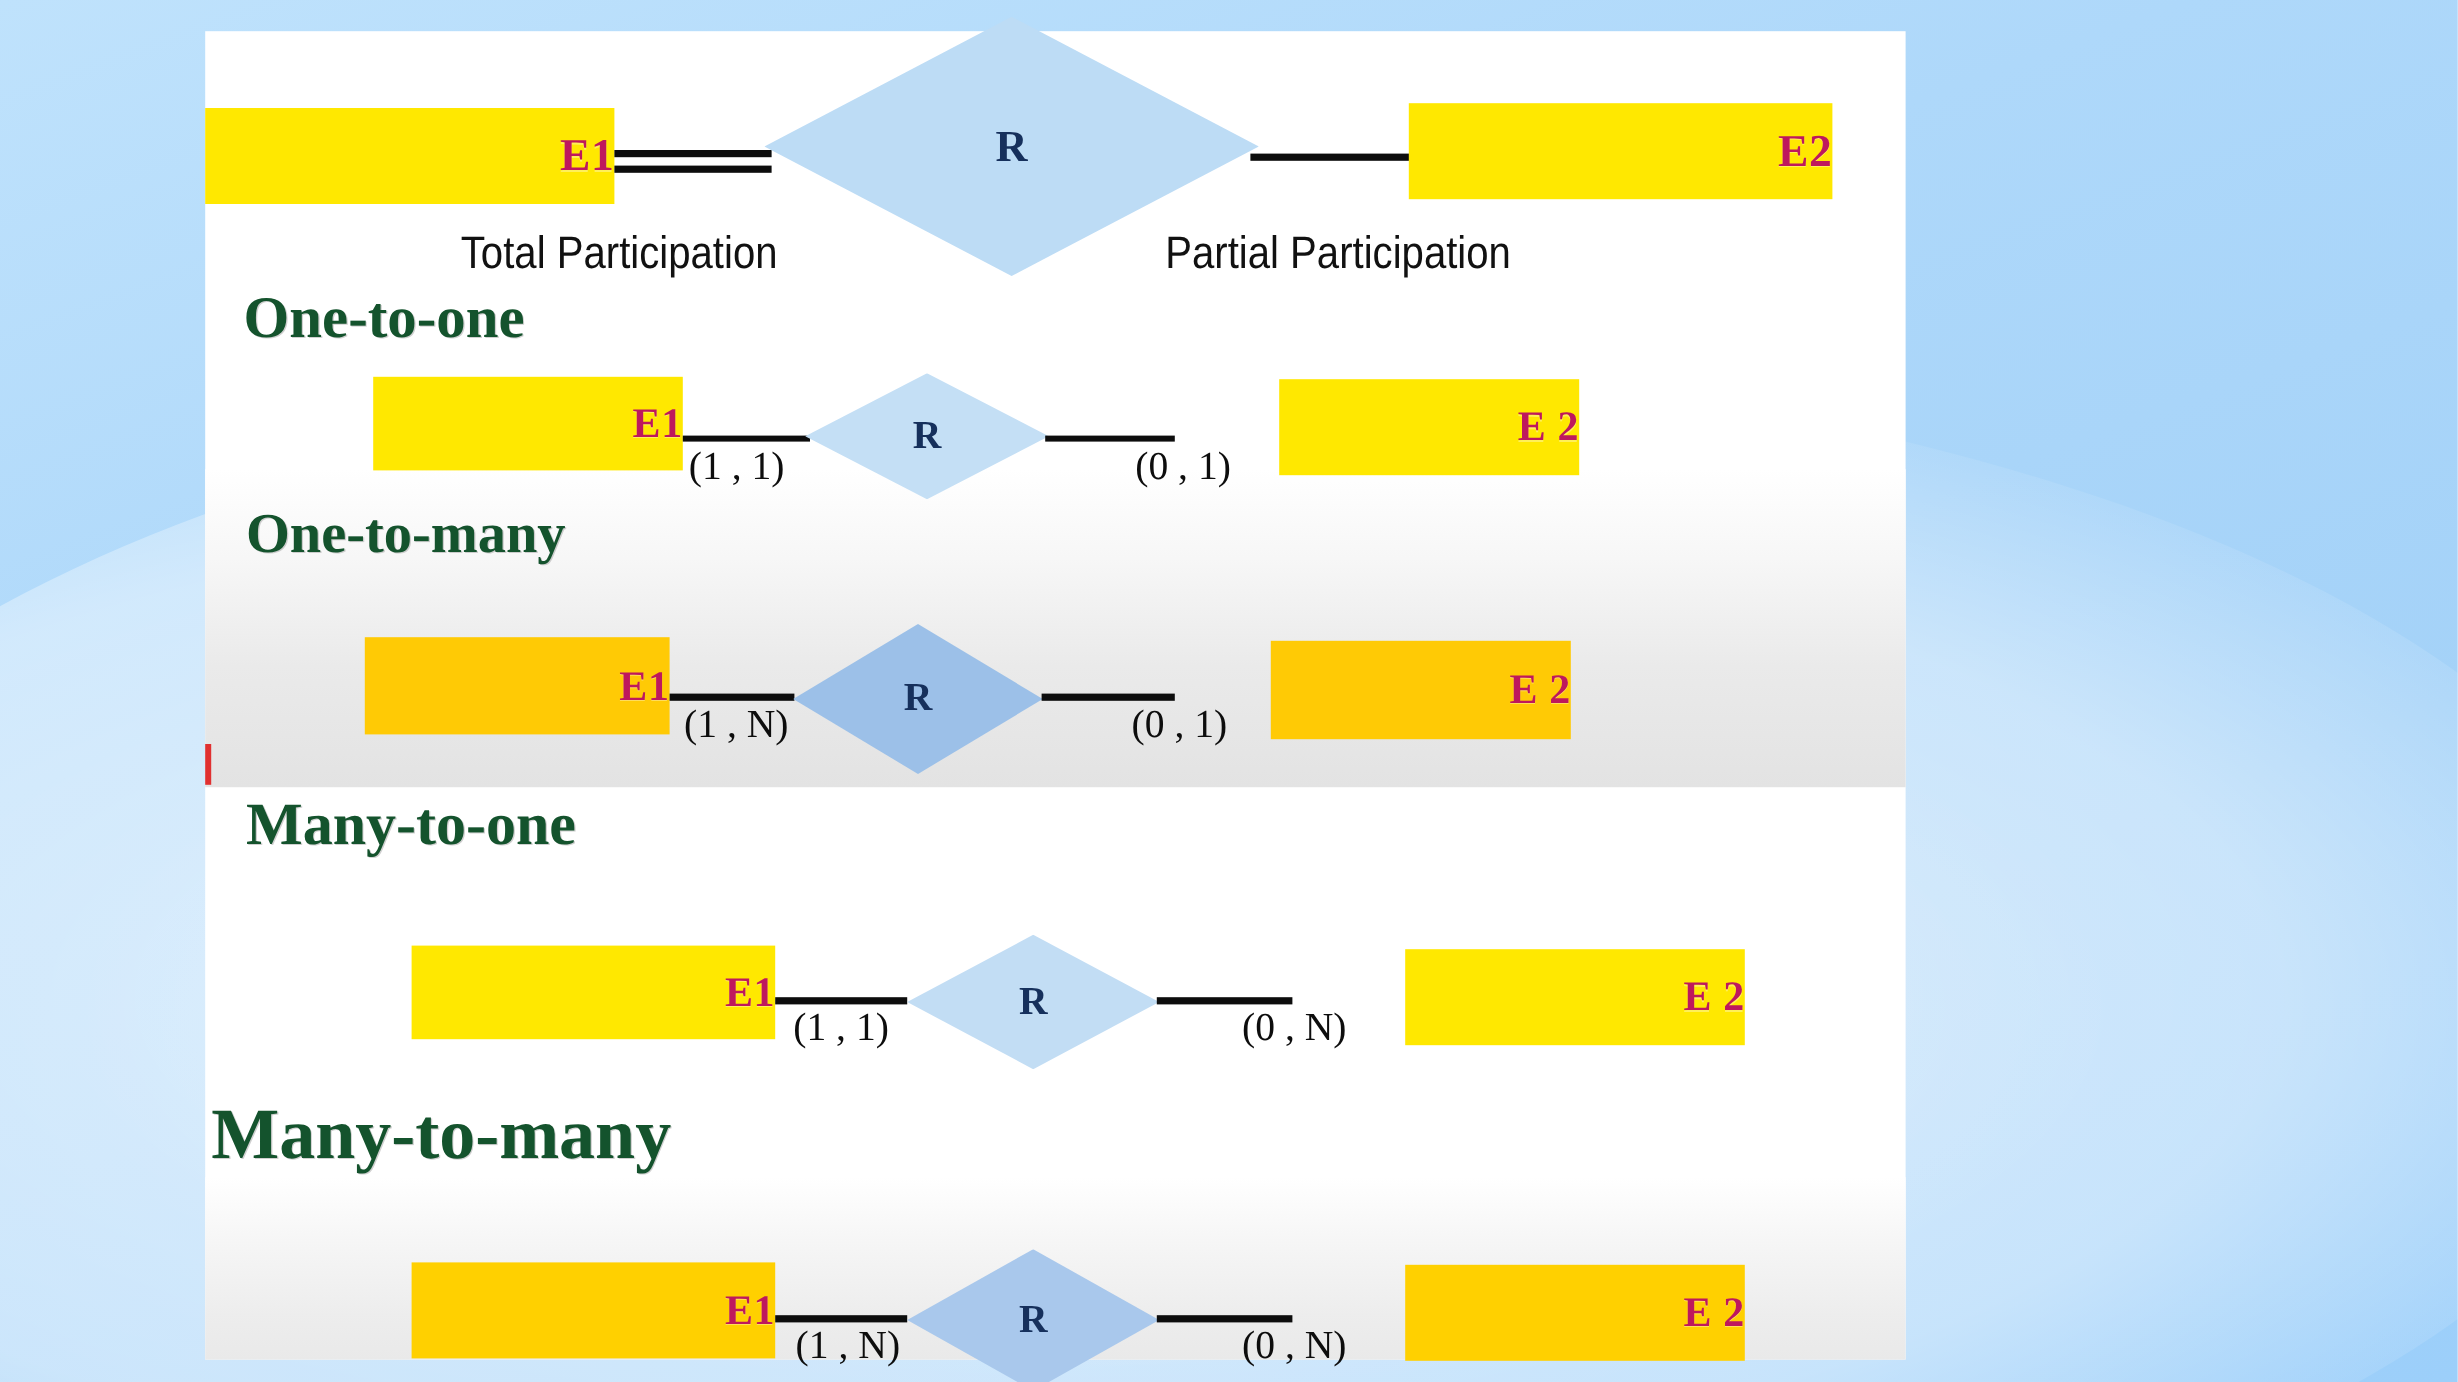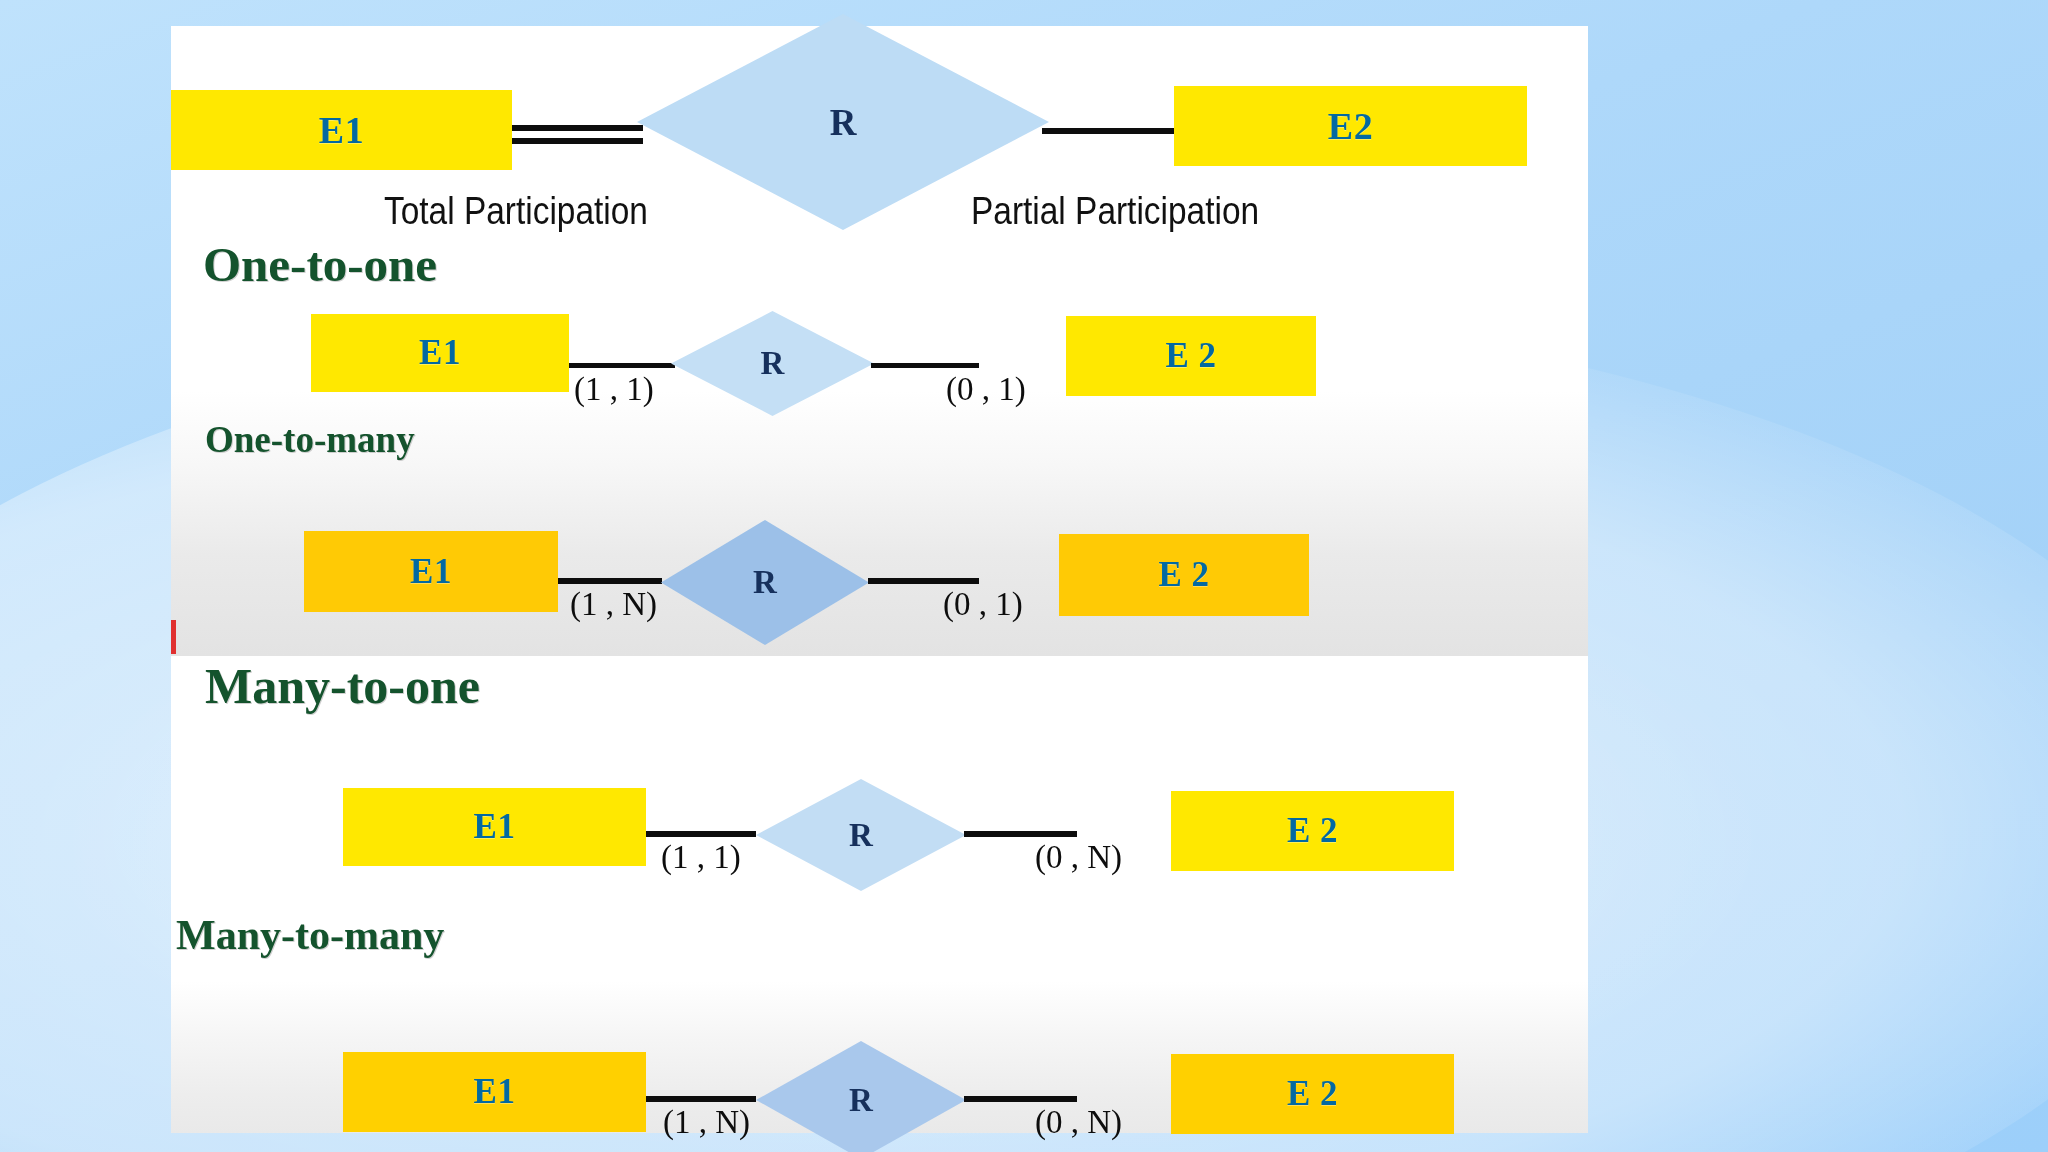--- a/index.html
+++ b/index.html
@@ -40,23 +40,23 @@
     position:absolute;left:0;top:955px;width:1417px;height:152px;
     background:linear-gradient(180deg,#ffffff 0%,#f6f6f6 35%,#ededed 75%,#e9e9e9 100%);
   }
   .red-tick{
     position:absolute;left:0px;top:594px;width:5px;height:34px;background:#e03030;
   }
 
   
   .ent{
     position:absolute;
-    display:flex;align-items:center;justify-content:center;
-    font-family:"Liberation Serif", serif;
-    font-weight:bold;color:#0369a1;
+    display:flex;align-items:center;justify-content:flex-end;
+    font-family:"Liberation Serif", serif;
+    font-weight:bold;color:#be185d;
     letter-spacing:.5px;
     text-shadow:0 1px 0 rgba(255,255,255,.35);
   }
   .diamond{
     position:absolute;
     display:flex;align-items:center;justify-content:center;
   }
   .diamond .dshape{
     position:absolute;left:0;top:0;width:100%;height:100%;
   }
@@ -141,21 +141,21 @@
       <span class="dlabel" style="font-size:33px;">R</span>
     </div>
 
     <div class="line" style="left:700px;top:337px;width:108px;height:5px;"></div>
     <div class="card" style="left:775px;top:345px;font-size:33px;">(0 , 1)</div>
 
     <div class="ent" style="left:895px;top:290px;width:250px;height:80px;background:#ffe800;font-size:35px;">
       <span>E 2</span>
     </div>
 
-    <div class="heading" style="left:34px;top:392px;font-size:37px;">One-to-many</div>
+    <div class="heading" style="left:34px;top:392px;font-size:47px;">One-to-many</div>
 
     <div class="ent" style="left:133px;top:505px;width:254px;height:81px;background:#ffca05;font-size:35px;">
       <span>E1</span>
     </div>
     <div class="line" style="left:387px;top:552px;width:104px;height:6px;"></div>
     <div class="card" style="left:399px;top:560px;font-size:33px;">(1 , N)</div>
 
     <div class="diamond" style="left:490px;top:494px;width:208px;height:125px;">
       <svg class="dshape" viewBox="0 0 208 125" preserveAspectRatio="none">
         <polygon points="104,0 208,62.5 104,125 0,62.5" fill="#9cc0e8"></polygon>
@@ -185,21 +185,21 @@
       <span class="dlabel" style="font-size:33px;">R</span>
     </div>
 
     <div class="line" style="left:793px;top:805px;width:113px;height:6px;"></div>
     <div class="card" style="left:864px;top:813px;font-size:33px;">(0 , N)</div>
 
     <div class="ent" style="left:1000px;top:765px;width:283px;height:80px;background:#ffe800;font-size:35px;">
       <span>E 2</span>
     </div>
 
-    <div class="heading" style="left:5px;top:885px;font-size:42px;">Many-to-many</div>
+    <div class="heading" style="left:5px;top:885px;font-size:60px;">Many-to-many</div>
 
     <div class="ent" style="left:172px;top:1026px;width:303px;height:80px;background:#ffd000;font-size:35px;">
       <span>E1</span>
     </div>
     <div class="line" style="left:475px;top:1070px;width:110px;height:6px;"></div>
     <div class="card" style="left:492px;top:1078px;font-size:33px;">(1 , N)</div>
 
     <div class="diamond" style="left:585px;top:1015px;width:210px;height:118px;">
       <svg class="dshape" viewBox="0 0 210 118" preserveAspectRatio="none">
         <polygon points="105,0 210,59 105,118 0,59" fill="#a9c8ec"></polygon>

